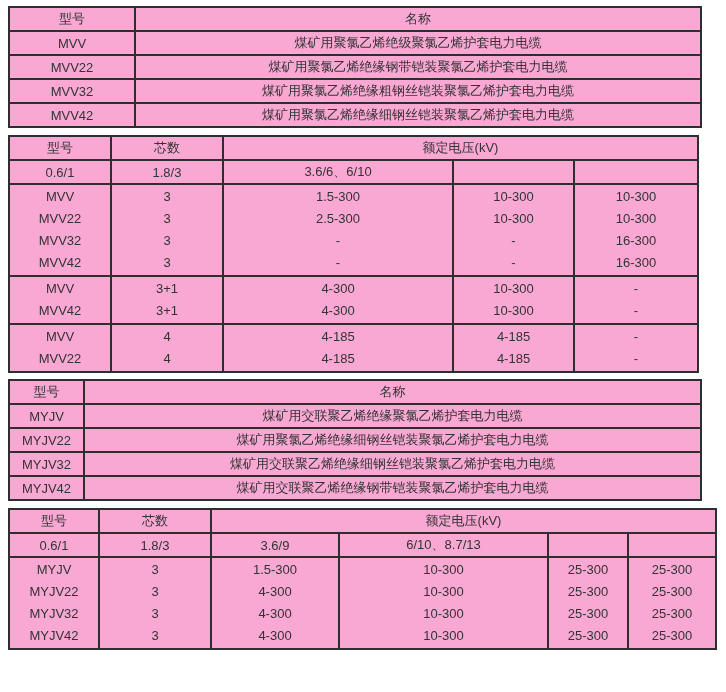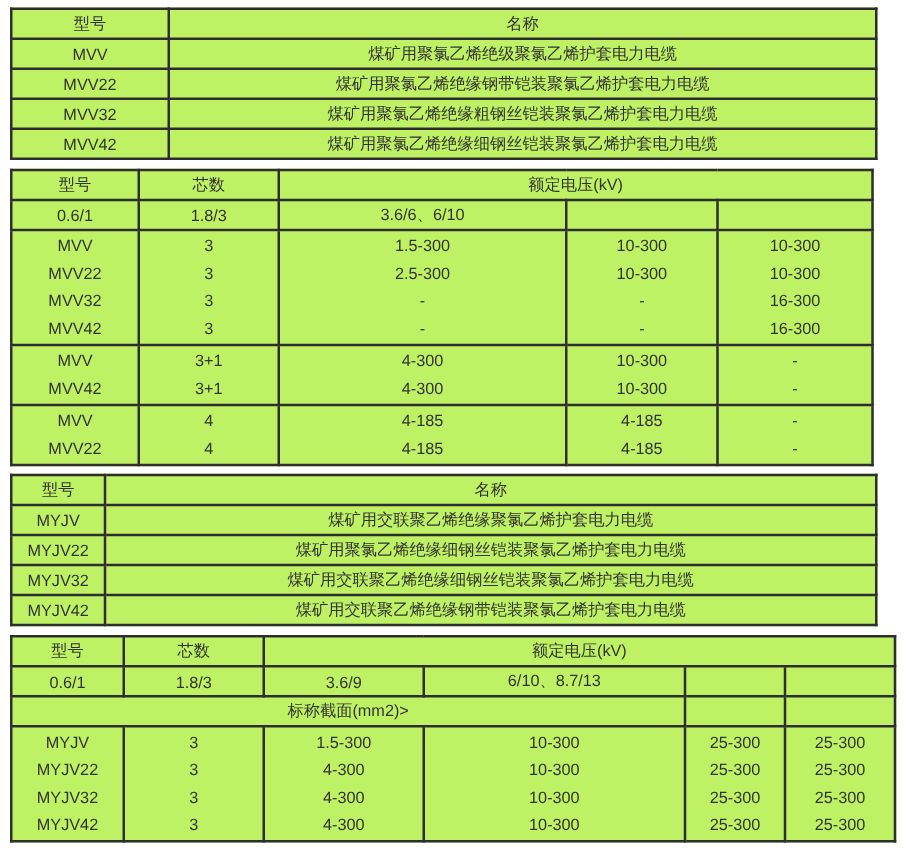--- a/index.html
+++ b/index.html
@@ -5,21 +5,21 @@
   html,body{margin:0;padding:0;background:#ffffff;}
   body{
     width:726px;height:692px;overflow:hidden;
     font-family:"Liberation Sans","DejaVu Sans",sans-serif;
     color:#333333;
   }
   .wrap{padding:6px 0 0 8px;}
   table{
     border-collapse:collapse;
     table-layout:fixed;
-    background:#bef264;
+    background:#f9a8d4;
   }
   td{
     border:2px solid #2e2e2e;
     text-align:center;
     vertical-align:middle;
     font-size:13px;
     color:#333333;
     padding:0 2px;
     height:22px;
     overflow:hidden;
@@ -185,25 +185,20 @@
       <td colspan="4">额定电压(kV)</td>
     </tr>
     <tr>
       <td>0.6/1</td>
       <td>1.8/3</td>
       <td>3.6/9</td>
       <td>6/10、8.7/13</td>
       <td></td>
       <td></td>
     </tr>
-    <tr>
-      <td colspan="4">标称截面(mm2)&gt;</td>
-      <td></td>
-      <td></td>
-    </tr>
     <tr class="group">
       <td>MYJV
 MYJV22
 MYJV32
 MYJV42</td>
       <td>3
 3
 3
 3</td>
       <td>1.5-300

